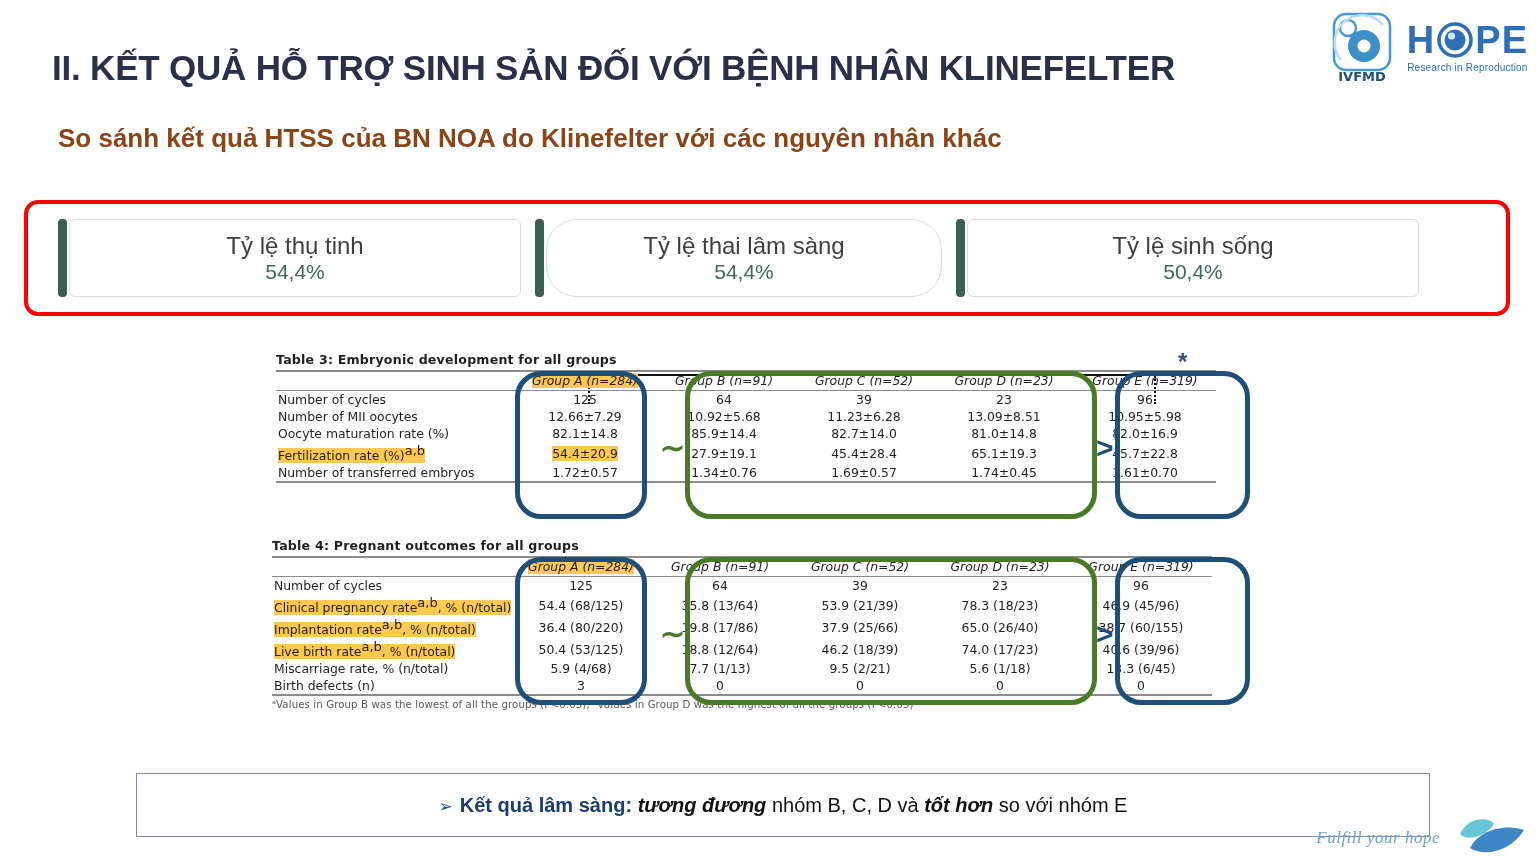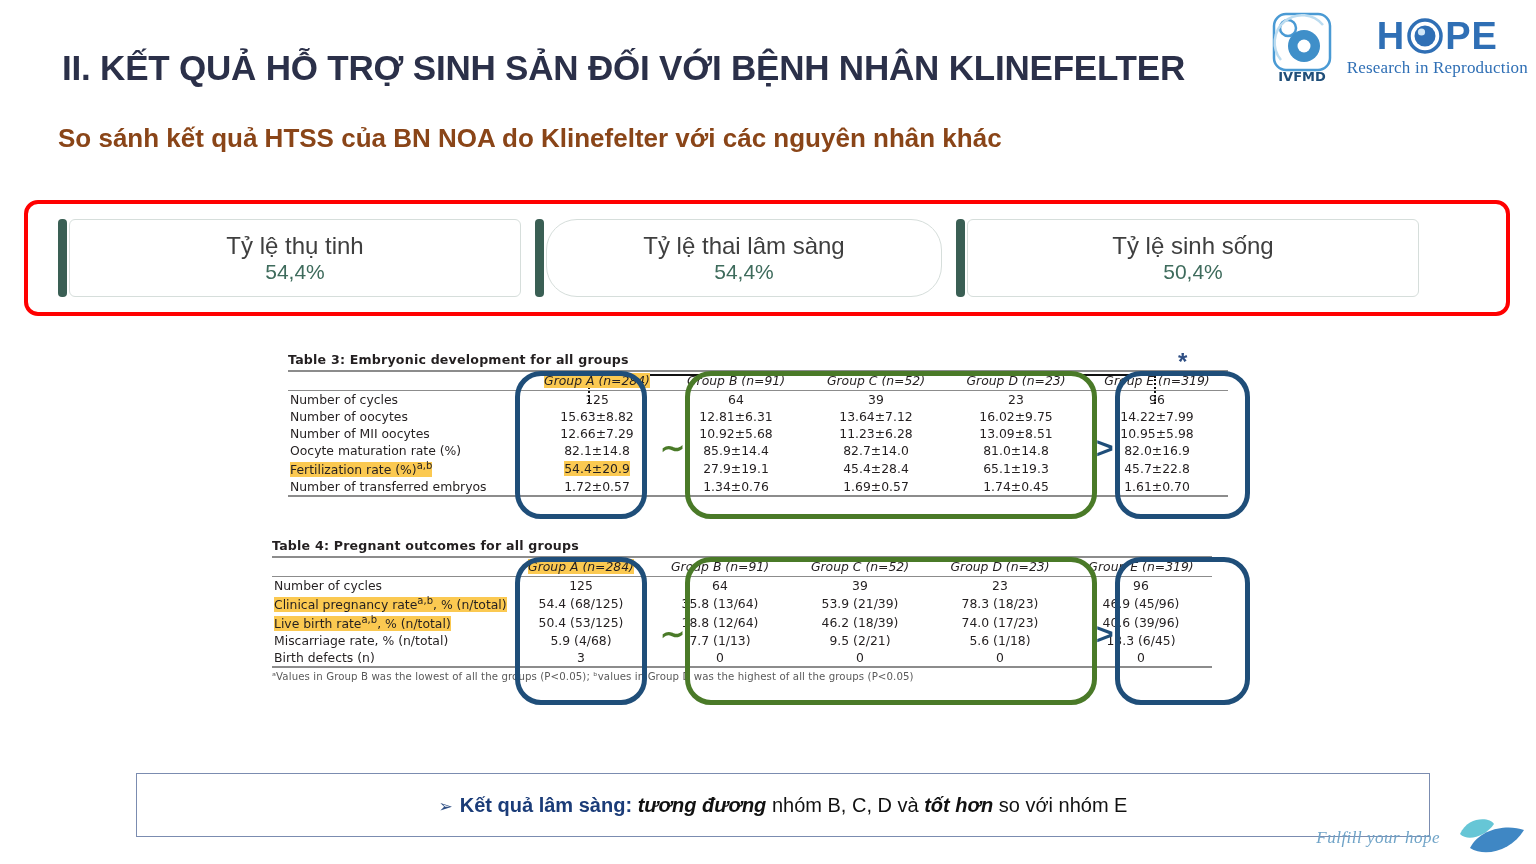--- a/index.html
+++ b/index.html
@@ -5,35 +5,35 @@
   html,body{margin:0;padding:0;}
   body{
     width:1536px;height:864px;
     background:#ffffff;
     font-family:"Liberation Sans", sans-serif;
     overflow:hidden;
     position:relative;
   }
   
   #slide-title{
-    position:absolute;left:62px;top:48px;width:1280px;
+    position:absolute;left:52px;top:48px;width:1280px;
     font-size:35px;font-weight:bold;color:#2b3049;
     letter-spacing:-0.2px;white-space:nowrap;
   }
   #slide-subtitle{
     position:absolute;left:58px;top:123px;width:1280px;
     font-size:26px;font-weight:bold;color:#8a4518;
     white-space:nowrap;
   }
   
   #logo-group{position:absolute;right:8px;top:12px;display:flex;align-items:center;gap:14px;}
   #ivfmd-logo{width:62px;height:70px;position:relative;}
   #hope-logo{display:flex;flex-direction:column;align-items:center;}
   #hope-wordmark{font-size:38px;font-weight:bold;color:#2f6fb5;letter-spacing:1px;line-height:1;display:flex;align-items:center;}
-  #hope-tagline{font-size:17px;color:#2f6fb5;margin-top:3px;letter-spacing:.2px;font-family:Liberation Serif, serif;}
+  #hope-tagline{font-size:10px;color:#2f6fb5;margin-top:3px;letter-spacing:.2px;}
 
   
   #kpi-frame{
     position:absolute;left:24px;top:200px;width:1486px;height:116px;
     border:4px solid #ff0000;border-radius:14px;box-sizing:border-box;
     display:flex;align-items:center;
   }
   .kpi-card{
     position:relative;display:flex;align-items:center;height:78px;
     margin-left:30px;
@@ -84,21 +84,21 @@
   .ring-navy{border:5px solid #1f4e79;}
   .ring-green{border:5px solid #4a7a28;}
   .op{position:absolute;font-weight:bold;line-height:1;}
   .op-tilde{color:#4a7a28;font-size:30px;}
   .op-gt{color:#1f4e79;font-size:30px;}
 
   .footnote{
     font-size:10.2px;color:#5a5a5a;font-family:"DejaVu Sans", sans-serif;
     letter-spacing:.1px;white-space:nowrap;
   }
-  .sup{font-size:10px;vertical-align:super;margin-top:6px;}
+  .sup{font-size:13px;vertical-align:super;margin-top:6px;}
 
   
   #conclusion-box{
     position:absolute;left:136px;top:773px;width:1294px;height:64px;
     border:1px solid #7b8cb0;box-sizing:border-box;background:#fff;
     display:flex;align-items:center;justify-content:center;
   }
   #conclusion-text{font-size:20px;color:#1d2b4e;white-space:nowrap;}
   #conclusion-text .arrow{color:#2f4f84;font-size:17px;margin-right:7px;}
   #conclusion-text .lead{font-weight:bold;color:#1b3c78;}
@@ -171,21 +171,21 @@
 
 <div id="figure-block">
 
   <div id="sig-bracket">
     <div id="sig-star">*</div>
     <div class="brk-h"></div>
     <div class="brk-v" style="left:0;"></div>
     <div class="brk-v" style="left:566px;"></div>
   </div>
 
-  <div style="position:absolute;left:16px;top:22px;width:940px;">
+  <div style="position:absolute;left:4px;top:22px;width:940px;">
     <div class="tbl-caption">Table 3: Embryonic development for all groups</div>
     <div class="rule-top" style="margin-top:3px;"></div>
     <table class="paper">
       <colgroup>
         <col style="width:240px">
           <col style="width:138px">
           <col style="width:140px">
         <col style="width:140px">
           <col style="width:140px">
           <col style="width:142px">
@@ -214,28 +214,20 @@
       <tbody>
         <tr>
           <td class="rowlabel">Number of cycles</td>
           <td class="val">125</td>
           <td class="val">64</td>
           <td class="val">39</td>
           <td class="val">23</td>
           <td class="val">96</td>
         </tr>
         <tr>
-          <td class="rowlabel">Number of oocytes</td>
-          <td class="val">15.63±8.82</td>
-          <td class="val">12.81±6.31</td>
-          <td class="val">13.64±7.12</td>
-          <td class="val">16.02±9.75</td>
-          <td class="val">14.22±7.99</td>
-        </tr>
-        <tr>
           <td class="rowlabel">Number of MII oocytes</td>
           <td class="val">12.66±7.29</td>
           <td class="val">10.92±5.68</td>
           <td class="val">11.23±6.28</td>
           <td class="val">13.09±8.51</td>
           <td class="val">10.95±5.98</td>
         </tr>
         <tr>
           <td class="rowlabel">Oocyte maturation rate (%)</td>
           <td class="val">82.1±14.8</td>
@@ -309,20 +301,28 @@
         </tr>
         <tr>
           <td class="rowlabel"><span class="hl"><span>Clinical pregnancy rate</span><span class="sup">a,b</span><span>, % (n/total)</span></span></td>
           <td class="val">54.4 (68/125)</td>
           <td class="val">35.8 (13/64)</td>
           <td class="val">53.9 (21/39)</td>
           <td class="val">78.3 (18/23)</td>
           <td class="val">46.9 (45/96)</td>
         </tr>
         <tr>
+          <td class="rowlabel"><span class="hl"><span>Implantation rate</span><span class="sup">a,b</span><span>, % (n/total)</span></span></td>
+          <td class="val">36.4 (80/220)</td>
+          <td class="val">19.8 (17/86)</td>
+          <td class="val">37.9 (25/66)</td>
+          <td class="val">65.0 (26/40)</td>
+          <td class="val">38.7 (60/155)</td>
+        </tr>
+        <tr>
           <td class="rowlabel"><span class="hl"><span>Live birth rate</span><span class="sup">a,b</span><span>, % (n/total)</span></span></td>
           <td class="val">50.4 (53/125)</td>
           <td class="val">18.8 (12/64)</td>
           <td class="val">46.2 (18/39)</td>
           <td class="val">74.0 (17/23)</td>
           <td class="val">40.6 (39/96)</td>
         </tr>
         <tr>
           <td class="rowlabel">Miscarriage rate, % (n/total)</td>
           <td class="val">5.9 (4/68)</td>

